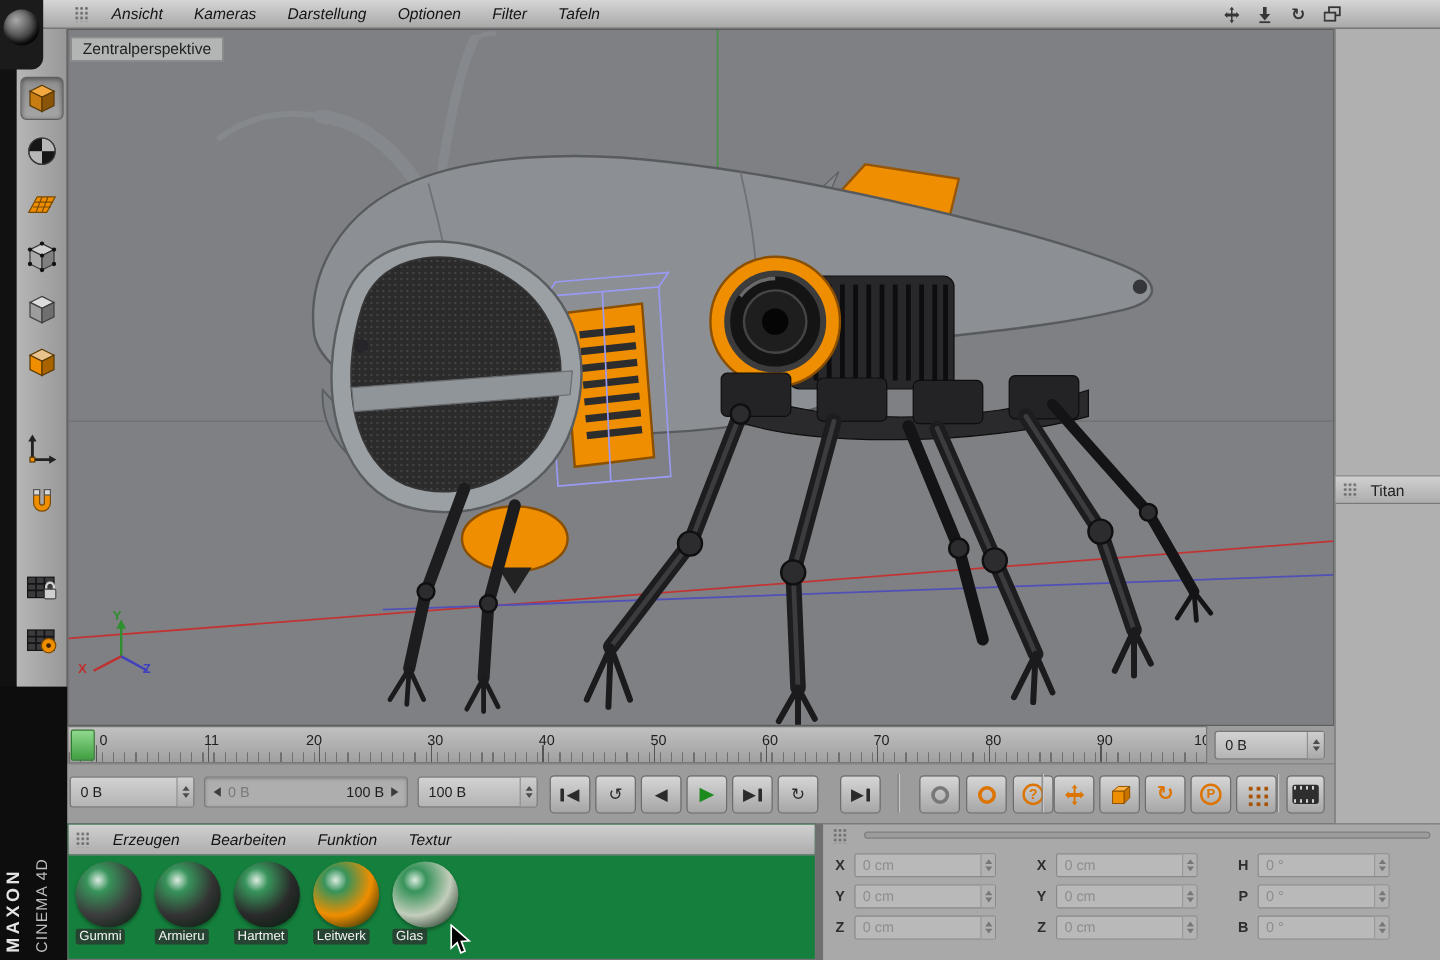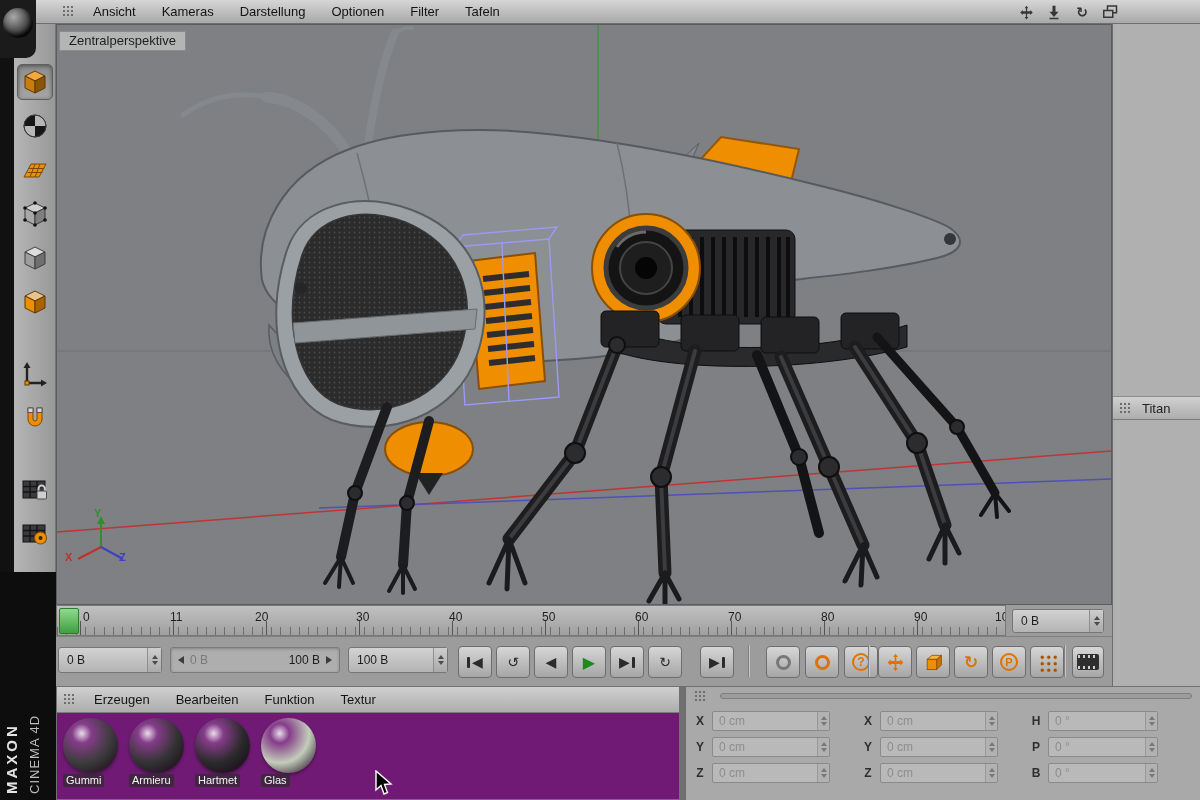--- a/index.html
+++ b/index.html
@@ -3,21 +3,21 @@
 <meta charset="utf-8">
 <style>
   * { box-sizing: border-box; margin: 0; padding: 0; }
   html,body { width:1200px; height:800px; overflow:hidden; }
   body { position:relative; background:#9c9c9c; font-family:"Liberation Sans","DejaVu Sans",sans-serif; color:#1d1d1d; }
 
   
   #menubar { position:absolute; left:0; top:0; width:1200px; height:24px;
     background:linear-gradient(#d6d6d6,#a8a8a8); border-bottom:1px solid #6e6e6e;
     display:flex; align-items:center; padding-left:62px; z-index:20; }
-  .menu-item { font-size:13px; color:#141414; padding:0 13px; line-height:24px; cursor:default; }
+  .menu-item { font-size:13px; color:#141414; padding:0 13px; line-height:24px; cursor:default;font-style:italic; }
   .grip { width:12px; height:13px; margin-right:6px;
     background-image:radial-gradient(#6d6d6d 1px, rgba(0,0,0,0) 1.3px); background-size:4px 4px; }
   #menubar-right { position:absolute; left:1018px; top:0; height:24px; display:flex; align-items:center; gap:12px; }
   .mb-ico { width:16px; height:16px; display:flex; align-items:center; justify-content:center; color:#333; font-size:14px; font-weight:bold; }
 
   
   #corner { position:absolute; left:0; top:0; width:36px; height:58px; background:#1b1b1b;
     border-bottom-right-radius:10px; z-index:30; display:flex; align-items:flex-start; justify-content:center; padding-top:8px; }
   .ball { width:30px; height:30px; border-radius:50%;
     background:radial-gradient(circle at 35% 30%, #a9a9a9, #555 45%, #171717 90%);
@@ -98,21 +98,21 @@
   .orange-glyph { color:#dd7400; font-weight:bold; font-size:17px; }
   .dots-grid { width:19px; height:19px;
     background-image:radial-gradient(#a65200 1.6px, rgba(0,0,0,0) 2px); background-size:6.5px 6.5px; background-position:1px 1px; }
   .film { width:22px; height:16px; background:#2e2e2e; border-radius:2px; position:relative; }
   .film:before, .film:after { content:""; position:absolute; left:1px; right:1px; height:3px;
     background-image:repeating-linear-gradient(to right,#cfcfcf 0 2px, rgba(0,0,0,0) 2px 5px); }
   .film:before { top:1px; } .film:after { bottom:1px; }
 
   
   #materials { position:absolute; left:56px; top:686px; width:624px; height:114px;
-    background:#701a75; border:1px solid #717171; overflow:hidden; }
+    background:#15803d; border:1px solid #717171; overflow:hidden; }
   #mat-header { height:26px; background:linear-gradient(#d0d0d0,#adadad); border-bottom:1px solid #7b7b7b;
     display:flex; align-items:center; padding:0 6px; }
   #mat-tiles { display:flex; gap:8px; padding:5px 0 0 6px; }
   .tile { width:58px; position:relative; }
   .sphere { width:55px; height:55px; border-radius:50%; box-shadow:0 2px 3px rgba(0,0,0,.35); }
   .mlabel { display:inline-block; margin-top:1px; font-size:11px; color:#f4f4f4;
     background:rgba(45,45,45,.72); padding:0 3px 1px; border-radius:2px; max-width:58px;
     overflow:hidden; white-space:nowrap; }
 
   
@@ -556,20 +556,24 @@
     </div>
     <div class="tile">
       <div class="sphere" style="background: radial-gradient(circle at 34% 28%, rgba(255, 255, 255, 0.85) 0%, rgba(255, 255, 255, 0.15) 18%, rgb(51, 51, 51) 55%, rgba(0, 0, 0, 0.78) 96%);"></div>
       <span class="mlabel">Armieru</span>
     </div>
     <div class="tile">
       <div class="sphere" style="background: radial-gradient(circle at 34% 28%, rgba(255, 255, 255, 0.85) 0%, rgba(255, 255, 255, 0.15) 18%, rgb(42, 42, 42) 55%, rgba(0, 0, 0, 0.78) 96%);"></div>
       <span class="mlabel">Hartmet</span>
     </div>
     <div class="tile">
+      <div class="sphere" style="background: radial-gradient(circle at 34% 28%, rgba(255, 255, 255, 0.85) 0%, rgba(255, 255, 255, 0.15) 18%, rgb(239, 142, 0) 55%, rgba(0, 0, 0, 0.78) 96%);"></div>
+      <span class="mlabel">Leitwerk</span>
+    </div>
+    <div class="tile">
       <div class="sphere" style="background: radial-gradient(circle at 34% 28%, rgba(255, 255, 255, 0.85) 0%, rgba(255, 255, 255, 0.15) 18%, rgb(195, 205, 187) 55%, rgba(0, 0, 0, 0.78) 96%);"></div>
       <span class="mlabel">Glas</span>
     </div>
   </div>
 </div>
 
 <div id="vdivider"></div>
 
 <div id="coords">
   <div id="coord-header">

